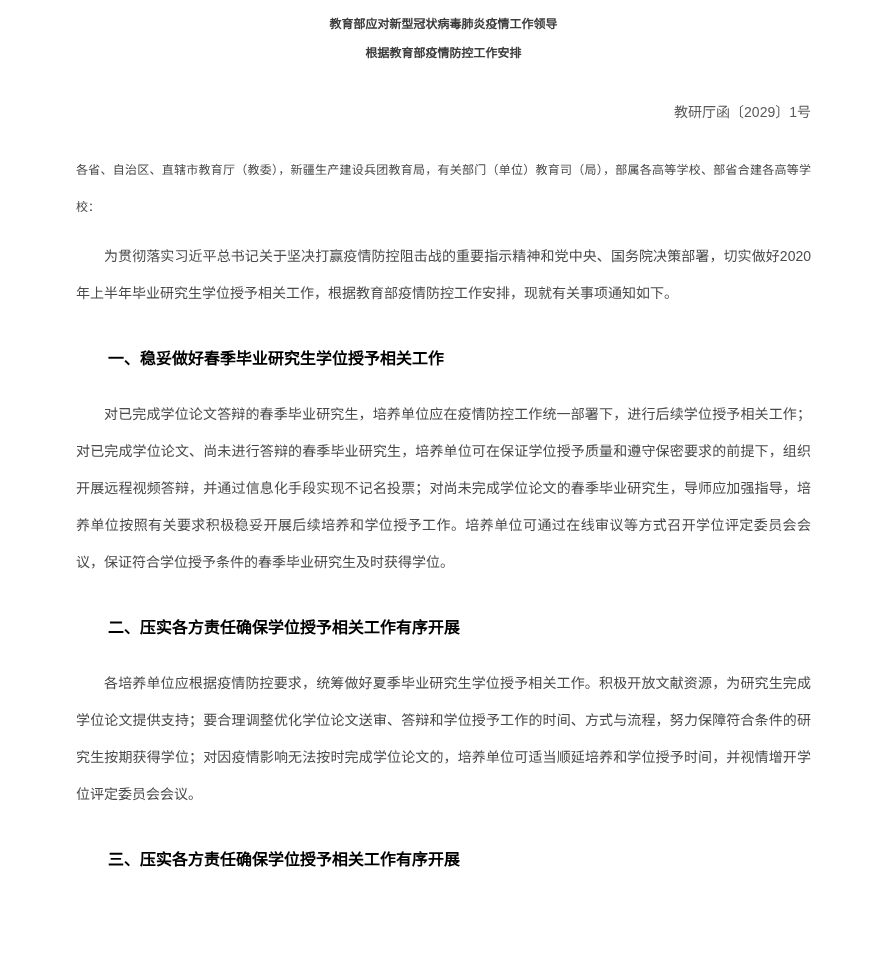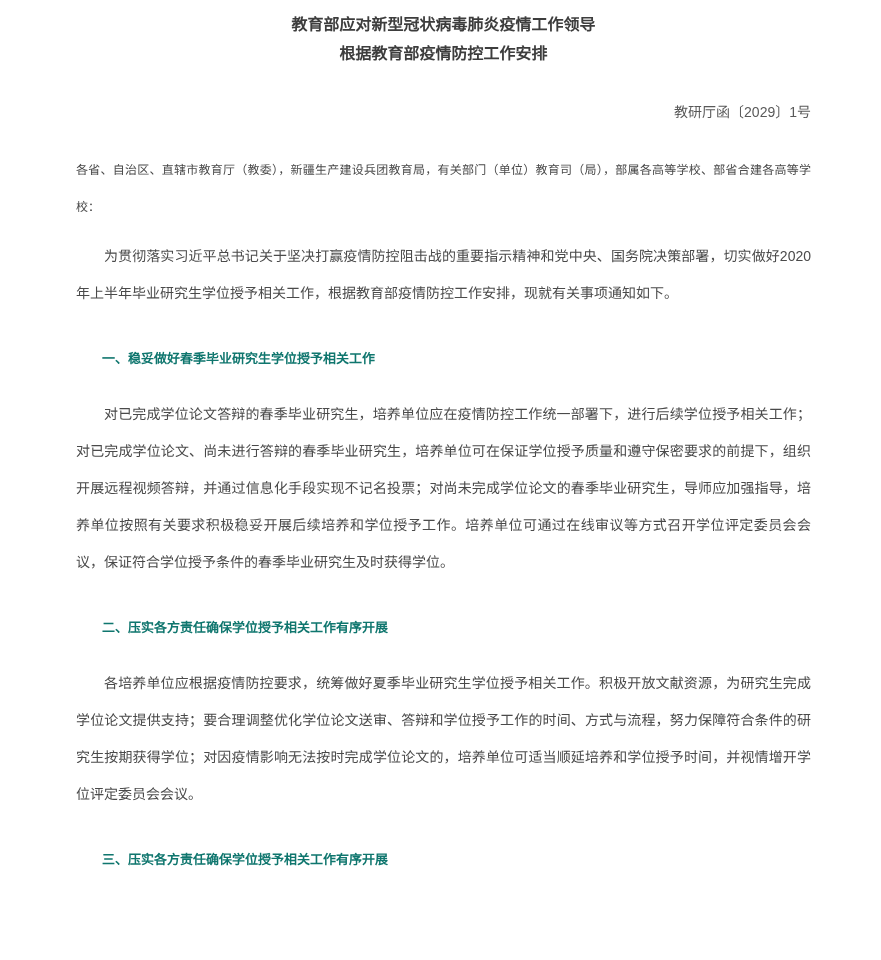--- a/index.html
+++ b/index.html
@@ -11,21 +11,21 @@
     width: 881px;
     min-height: 960px;
     box-sizing: border-box;
     background: #ffffff;
     padding: 10px 70px 24px 76px;
     font-family: "Liberation Sans", "DejaVu Sans", sans-serif;
     color: #4a4a4a;
   }
   .doc-title {
     text-align: center;
-    font-size: 16px;
+    font-size: 12px;
     font-weight: bold;
     line-height: 29px;
     color: #3d3d3d;
     margin: 0;
   }
   .doc-number {
     text-align: right;
     font-size: 14px;
     color: #595959;
     margin-top: 34px;
@@ -38,23 +38,23 @@
     text-align: justify;
   }
   .para {
     font-size: 14px;
     line-height: 37px;
     text-align: justify;
     text-indent: 2em;
     margin: 12px 0 0 0;
   }
   .sec-heading {
-    font-size: 13px;
+    font-size: 16px;
     font-weight: bold;
-    color: #0f766e;
+    color: #000000;
     text-indent: 2em;
     line-height: 22px;
     margin: 36px 0 26px 0;
   }
 </style>
 </head>
 <body>
 
 <div class="page">
 

